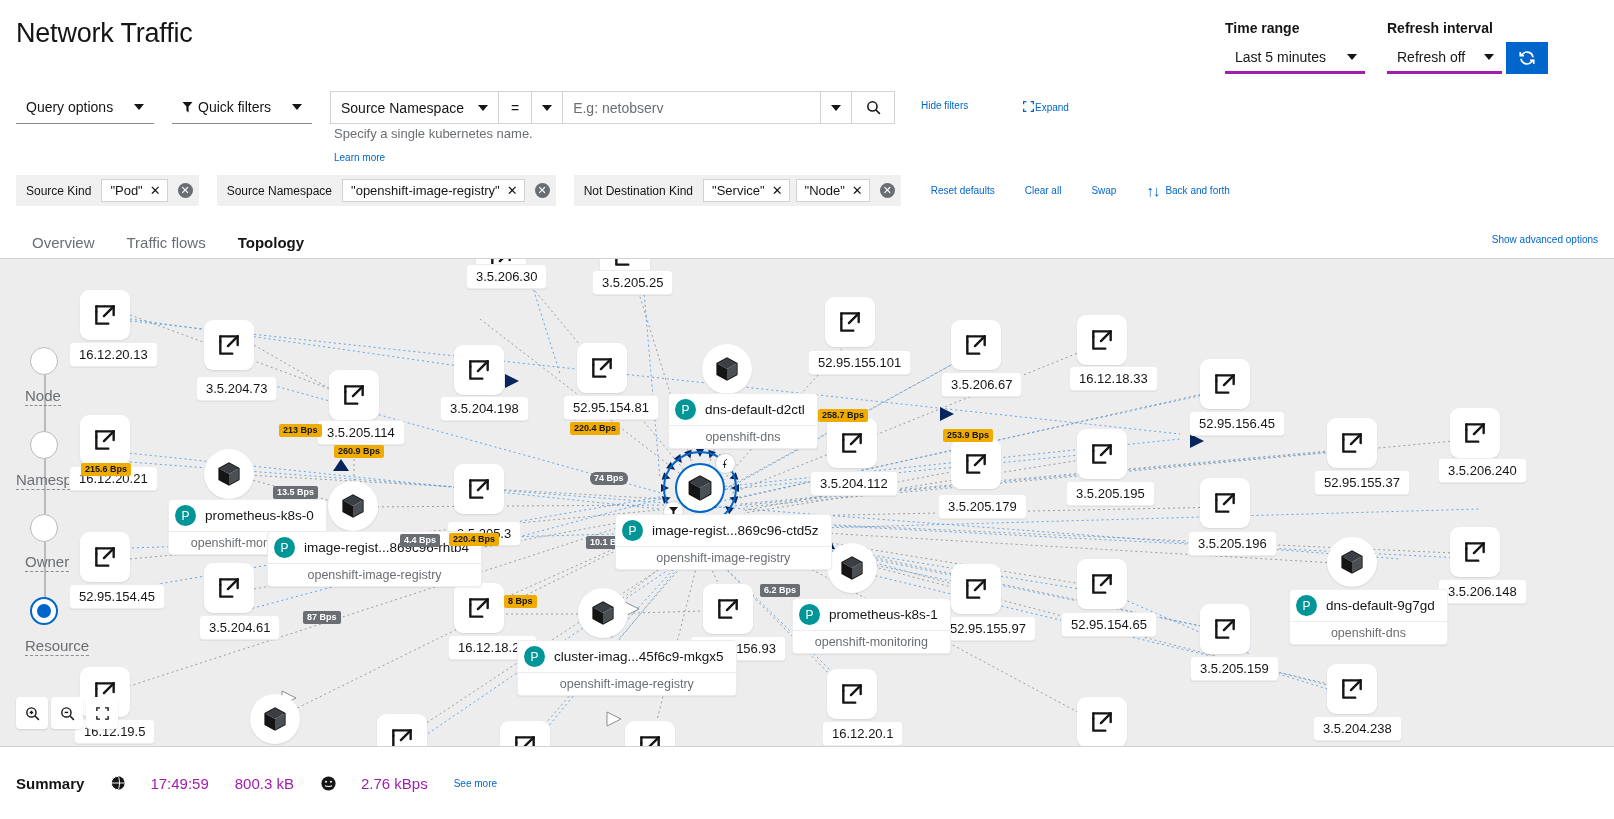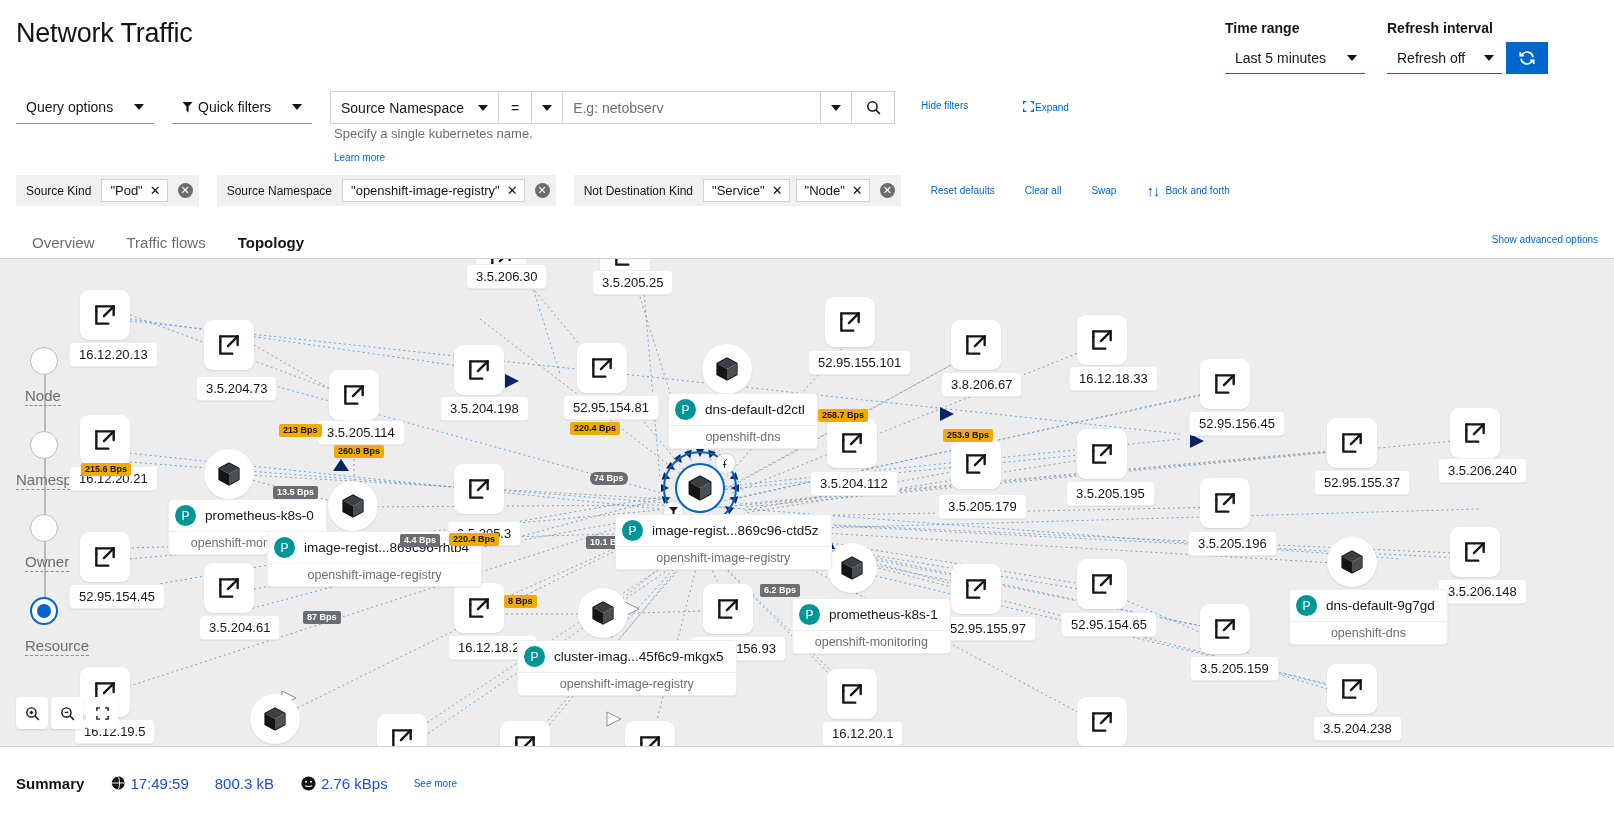--- a/index.html
+++ b/index.html
@@ -17,21 +17,21 @@
   .page-title {
     position: absolute; left: 16px; top: 18px;
     font-size: 27px; font-weight: 400; color: #151515;
     letter-spacing: -0.2px;
   }
   .tr-group { position: absolute; top: 20px; }
   .tr-label { font-size: 14px; font-weight: 700; color: #151515; margin-bottom: 6px; }
   .select-box {
     display: inline-flex; align-items: center; justify-content: space-between;
     height: 32px; background: #fff;
-    border: none; border-bottom: 1px solid #a21caf;
+    border: none; border-bottom: 3px solid #a21caf;
     padding: 0 8px 0 10px; font-size: 14px; color: #151515;
     cursor: pointer; white-space: nowrap;
   }
   .caret {
     width: 0; height: 0; margin-left: 14px;
     border-left: 5px solid transparent; border-right: 5px solid transparent;
     border-top: 6px solid #151515;
   }
   .refresh-btn {
     display: inline-flex; align-items: center; justify-content: center;
@@ -199,21 +199,21 @@
     display: flex; align-items: center; justify-content: center; cursor: pointer;
   }
 
   
   .summary {
     position: absolute; left: 0; top: 746px; width: 1614px; height: 73px;
     background: #fff; border-top: 1px solid #d2d2d2;
     display: flex; align-items: center; padding-left: 16px; gap: 26px;
   }
   .summary-title { font-size: 15px; font-weight: 700; color: #151515; }
-  .summary-item { display: flex; align-items: center; gap: 4px; font-size: 15px; color: #1d4ed8; }
+  .summary-item { display: flex; align-items: center; gap: 24px; font-size: 15px; color: #a21caf; }
 </style>
 </head>
 <body>
 
 <div class="page">
 
   <div class="page-title">Network Traffic</div>
 
   <div class="tr-group" style="left:1225px;">
     <div class="tr-label">Time range</div>
@@ -535,21 +535,21 @@
         <div class="n n-ext" style="left: 951px; top: 61px;">
           <svg width="26" height="26" viewBox="0 0 24 24" fill="none" stroke="#151515" stroke-width="2.2" stroke-linecap="round" stroke-linejoin="round">
             <path d="M4 9v11h11"></path>
             <path d="M4 4h7"></path>
             <path d="M20 4v8"></path>
             <path d="M20 4h-8"></path>
             <path d="M20 4l-9 9"></path>
             <path d="M4 9V4"></path>
           </svg>
         </div>
-        <div class="n-label" style="left: 941px; top: 113px;">3.8.206.67</div>
+        <div class="n-label" style="left: 941px; top: 113px;">3.5.206.67</div>
         <div class="n n-ext" style="left: 1077px; top: 56px;">
           <svg width="26" height="26" viewBox="0 0 24 24" fill="none" stroke="#151515" stroke-width="2.2" stroke-linecap="round" stroke-linejoin="round">
             <path d="M4 9v11h11"></path>
             <path d="M4 4h7"></path>
             <path d="M20 4v8"></path>
             <path d="M20 4h-8"></path>
             <path d="M20 4l-9 9"></path>
             <path d="M4 9V4"></path>
           </svg>
         </div>

